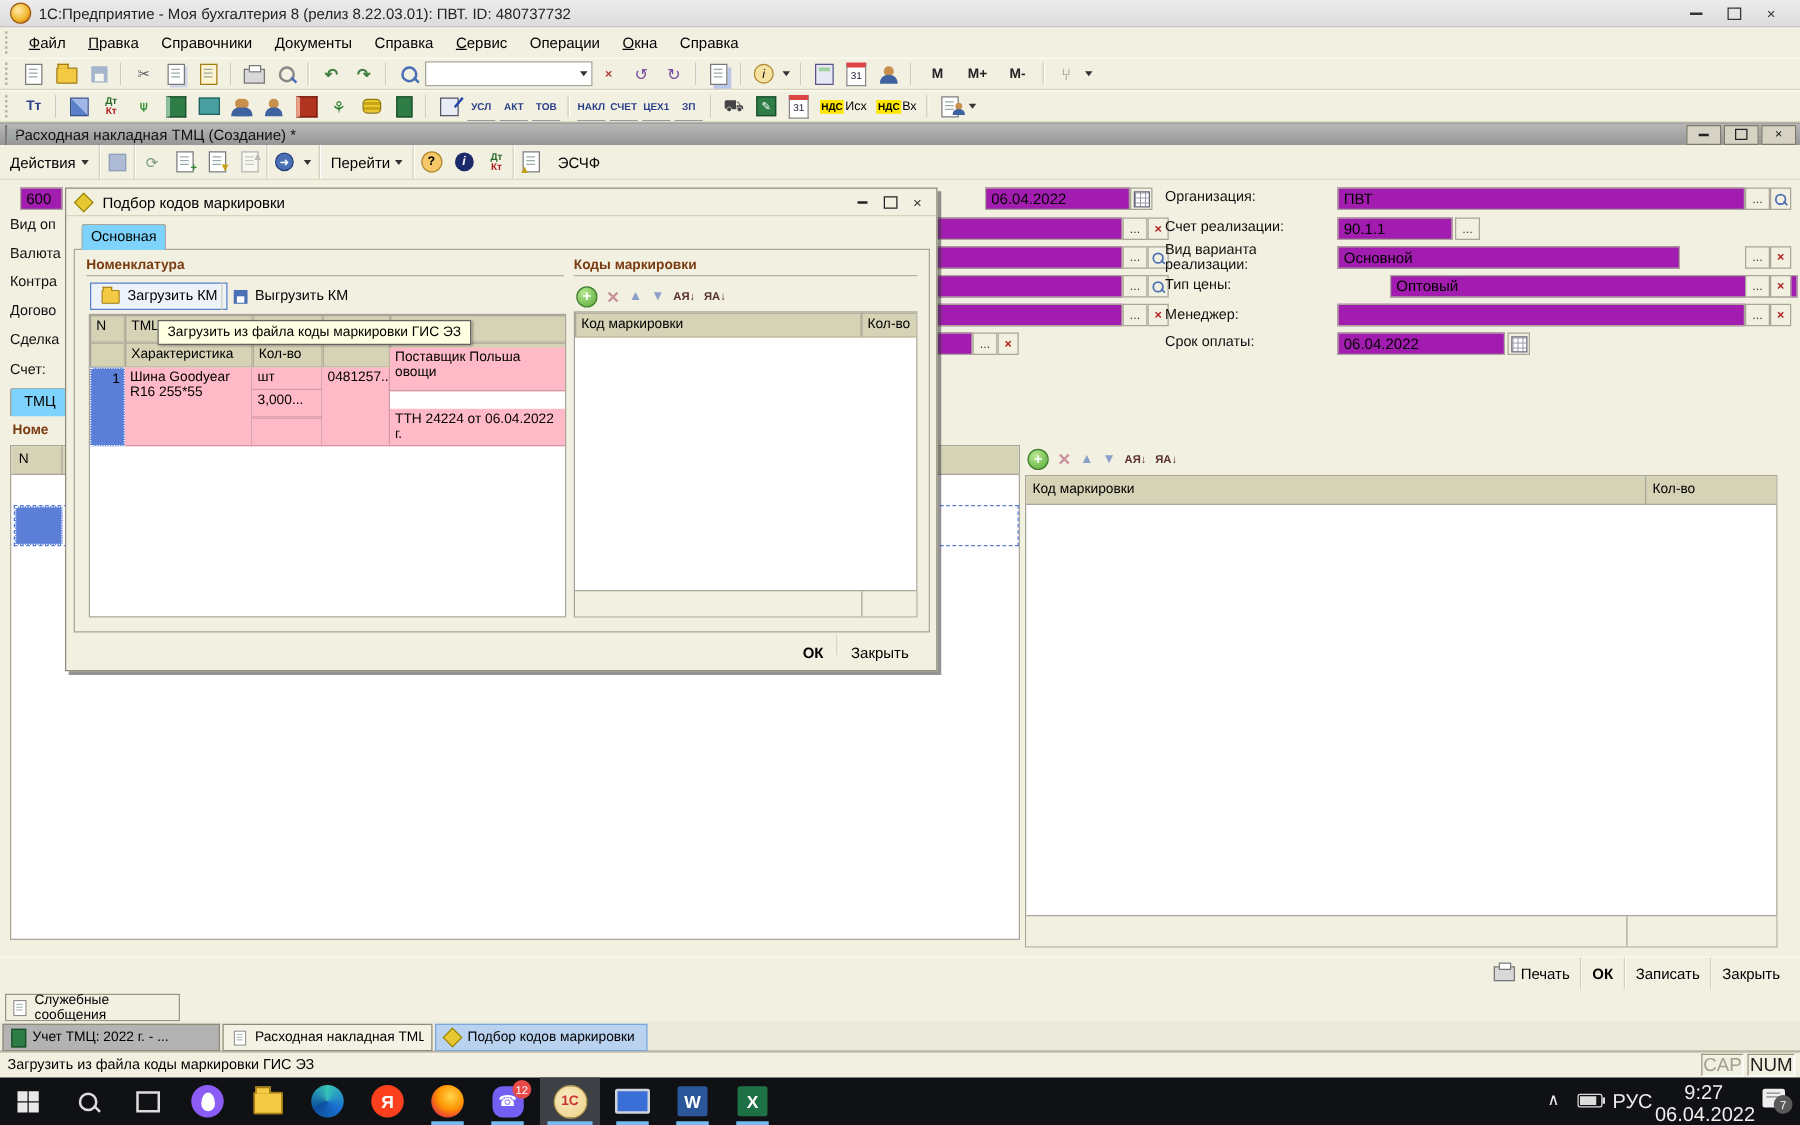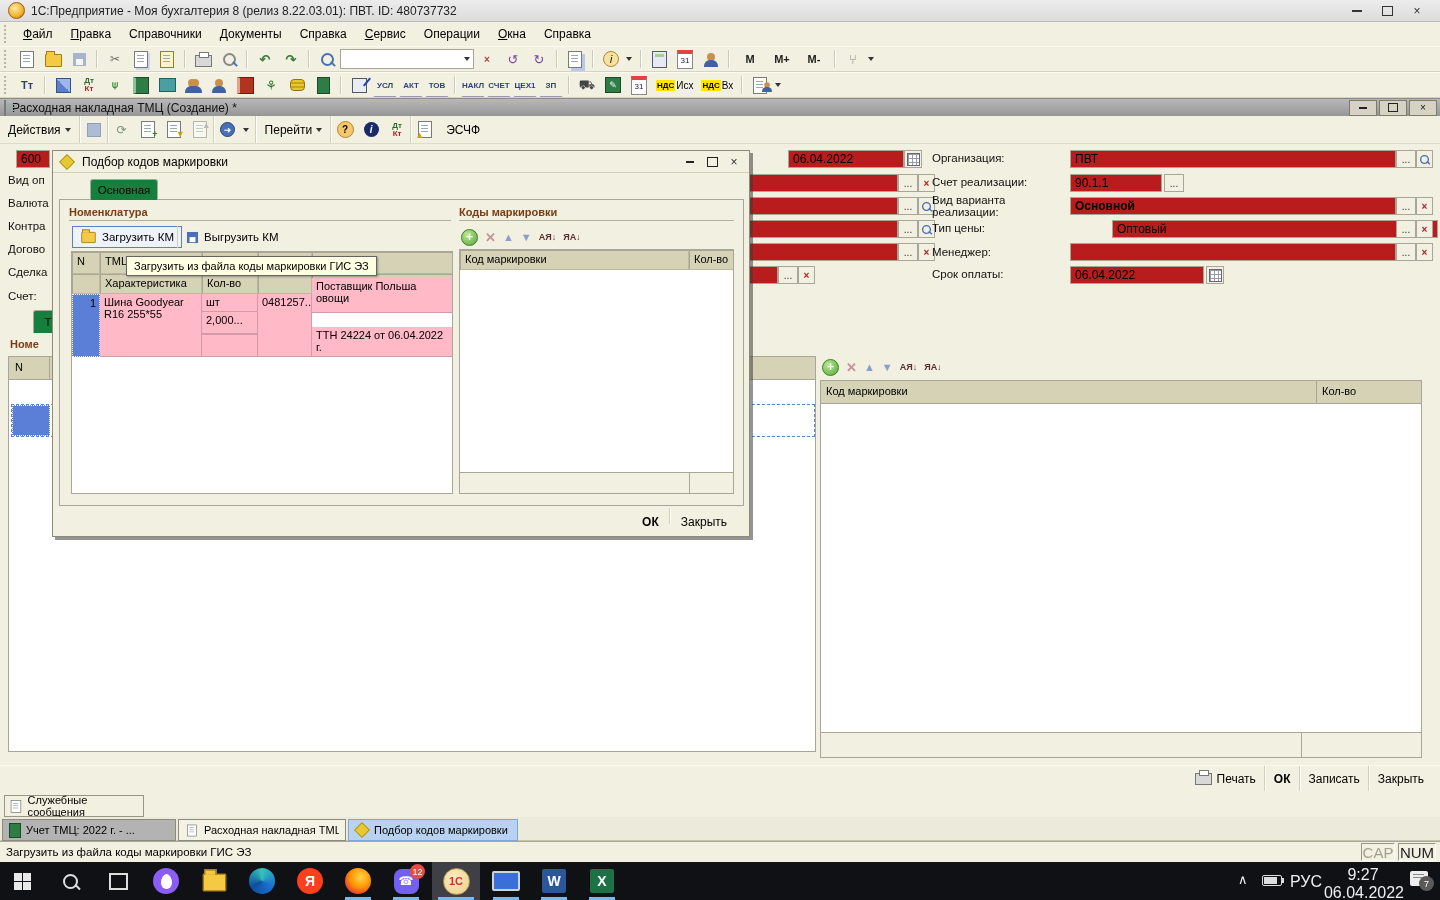--- a/index.html
+++ b/index.html
@@ -39,34 +39,34 @@
   .sh-person{width:8px;height:8px;border-radius:50%;background:#c98f4d;position:relative;margin-bottom:5px;}
   .sh-person:before{content:"";position:absolute;top:7px;left:-3px;width:14px;height:7px;border-radius:6px 6px 0 0;background:#3f62a0;}
   .mbtn{font-size:11px;font-weight:bold;color:#222;padding:0 3px;}
   .lbl-ic{font-size:8px;font-weight:bold;color:#2b3f8a;border-bottom:1px solid #99a;line-height:9px;}
   .nds{background:#ffe600;font-size:8px;font-weight:bold;padding:1px 1px;}
   .docbar{background:linear-gradient(#b8b8b8,#969696);border-top:1px solid #8a8a8a;font-size:12px;color:#111;}
   .dwc{width:26px;height:14px;background:#d6d3c4;border:1px solid #7e7a68;display:flex;align-items:center;justify-content:center;font-size:10px;margin-left:2px;}
   .btnflat{display:inline-flex;align-items:center;padding:2px 8px;font-size:12px;cursor:default;}
   .vsep{width:1px;align-self:stretch;background:#d4d0b8;border-right:1px solid #fff;}
   
-  .fld{background:#b91c1c;border:1px solid #a9a598;font-size:12px;padding:0 4px;line-height:16px;height:18px;}
+  .fld{background:#a21caf;border:1px solid #a9a598;font-size:12px;padding:0 4px;line-height:16px;height:18px;}
   .sbtn{background:#f2f0e1;border:1px solid #a9a598;font-size:10px;display:flex;align-items:center;justify-content:center;height:18px;color:#333;}
   .lbl{font-size:11.5px;color:#111;white-space:nowrap;overflow:hidden;}
   .grid-ico{width:11px;height:11px;background:#fff;border:1px solid #667;
      background-image:linear-gradient(#99a 1px,transparent 1px),linear-gradient(90deg,#99a 1px,transparent 1px);background-size:4px 4px;}
   .thead{background:#d6d2b6;border:1px solid #a9a598;font-size:11px;}
   .maroon{color:#7b3b10;font-weight:bold;font-size:11px;}
   .gline{height:1px;background:#b5b19a;}
   
   #dialog{left:52px;top:150px;width:698px;height:387px;background:#f2f0e1;border:1px solid #8f8b7a;
           box-shadow:3px 3px 0 rgba(60,60,60,.55);z-index:10;}
   .dlg-ico{width:12px;height:12px;background:#e8c832;border:1px solid #8a7a00;transform:rotate(45deg) scale(.8);}
-  .tab{border:1px solid #a9a598;border-bottom:none;border-radius:3px 3px 0 0;background:#15803d;font-size:11.5px;
-       display:flex;align-items:center;justify-content:center;margin-left:25px;}
+  .tab{border:1px solid #a9a598;border-bottom:none;border-radius:3px 3px 0 0;background:#7dd3fc;font-size:11.5px;
+       display:flex;align-items:center;justify-content:center;}
   .panel{border:1px solid #a9a598;background:#f2f0e1;}
   .cell{position:absolute;box-sizing:border-box;border-right:1px solid #bdb89e;border-bottom:1px solid #bdb89e;font-size:11px;padding:2px 4px;overflow:hidden;}
   .pink{background:#ffb9c7;border-color:#d39aa8;}
   .addc{width:15px;height:15px;border-radius:50%;background:radial-gradient(circle at 35% 30%,#b8e890,#58a838);color:#fff;font-weight:bold;font-size:12px;display:flex;align-items:center;justify-content:center;border:1px solid #3c7c28;}
   .delx{color:#c9919b;font-size:13px;font-weight:bold;}
   .updn{color:#8ba0c8;font-size:11px;}
   .sortic{font-size:9px;font-weight:bold;color:#5a3030;}
   .tooltip{background:#ffffe1;border:1px solid #646464;font-size:11px;padding:3px 7px;white-space:nowrap;z-index:30;box-shadow:1px 1px 2px rgba(0,0,0,.3);}
   .dlgbtn{font-size:12px;padding:2px 10px;}
   
@@ -379,21 +379,21 @@
   <div class="abs sbtn" style="left:1416px;top:150px;width:17px;">
       <span class="sh-mag" style="transform:scale(.7);"></span>
     </div>
 
   <div class="abs lbl" style="left:932px;top:176px;">Счет реализации:</div>
   <div class="abs fld" style="left:1070px;top:174px;width:92px;">90.1.1</div>
   <div class="abs sbtn" style="left:1164px;top:174px;width:20px;">...</div>
 
   <div class="abs lbl" style="left:932px;top:194px;">Вид варианта</div>
   <div class="abs lbl" style="left:932px;top:206px;">реализации:</div>
-  <div class="abs fld" style="left:1070px;top:197px;width:326px;font-weight:bold;">Основной</div>
+  <div class="abs fld" style="left:1070px;top:197px;width:274px;">Основной</div>
   <div class="abs sbtn" style="left:1396px;top:197px;width:20px;">...</div>
   <div class="abs sbtn" style="left:1416px;top:197px;width:17px;color:#b02020;font-weight:bold;">×</div>
 
   <div class="abs lbl" style="left:932px;top:222px;">Тип цены:</div>
   <div class="abs fld" style="left:1112px;top:220px;width:326px;">Оптовый</div>
   <div class="abs sbtn" style="left:1396px;top:220px;width:20px;">...</div>
   <div class="abs sbtn" style="left:1416px;top:220px;width:17px;color:#b02020;font-weight:bold;">×</div>
 
   <div class="abs lbl" style="left:932px;top:246px;">Менеджер:</div>
   <div class="abs fld" style="left:1070px;top:243px;width:326px;"></div>
@@ -571,21 +571,21 @@
 
       <div class="cell thead" style="left:0;top:22px;width:28px;height:20px;"></div>
       <div class="cell thead" style="left:28px;top:22px;width:102px;height:20px;">Характеристика ...</div>
       <div class="cell thead" style="left:130px;top:22px;width:56px;height:20px;">Кол-во</div>
       <div class="cell thead" style="left:186px;top:22px;width:54px;height:20px;"></div>
       <div class="cell thead" style="left:240px;top:22px;width:140px;height:20px;border-right:none;">Партия ТМЦ</div>
 
       <div class="cell" style="left:0;top:42px;width:28px;height:63px;background:#5b7ed6;border:1px dotted #fff;text-align:right;padding-right:3px;">1</div>
       <div class="cell pink" style="left:28px;top:42px;width:102px;height:63px;">Шина Goodyear R16 255*55</div>
       <div class="cell pink" style="left:130px;top:42px;width:56px;height:18px;border-bottom:1px solid #d39aa8;">шт</div>
-      <div class="cell pink" style="left:130px;top:60px;width:56px;height:22px;">2,000...</div>
+      <div class="cell pink" style="left:130px;top:60px;width:56px;height:22px;">3,000...</div>
       <div class="cell pink" style="left:130px;top:82px;width:56px;height:23px;border-top:1px solid #d39aa8;"></div>
       <div class="cell pink" style="left:186px;top:42px;width:54px;height:63px;">0481257...</div>
       <div class="cell pink" style="left:240px;top:26px;width:140px;height:35px;border-right:none;border-bottom:1px solid #d39aa8;">Поставщик Польша овощи</div>
       <div class="cell pink" style="left:240px;top:75px;width:140px;height:30px;border-right:none;">ТТН 24224 от 06.04.2022 г.</div>
     </div>
 
     <div class="abs tooltip" style="left:73px;top:105px;">Загрузить из файла коды маркировки ГИС ЭЗ</div>
 
     <div class="abs maroon" style="left:406px;top:55px;">Коды маркировки</div>
     <div class="abs gline" style="left:406px;top:69px;width:275px;"></div>

